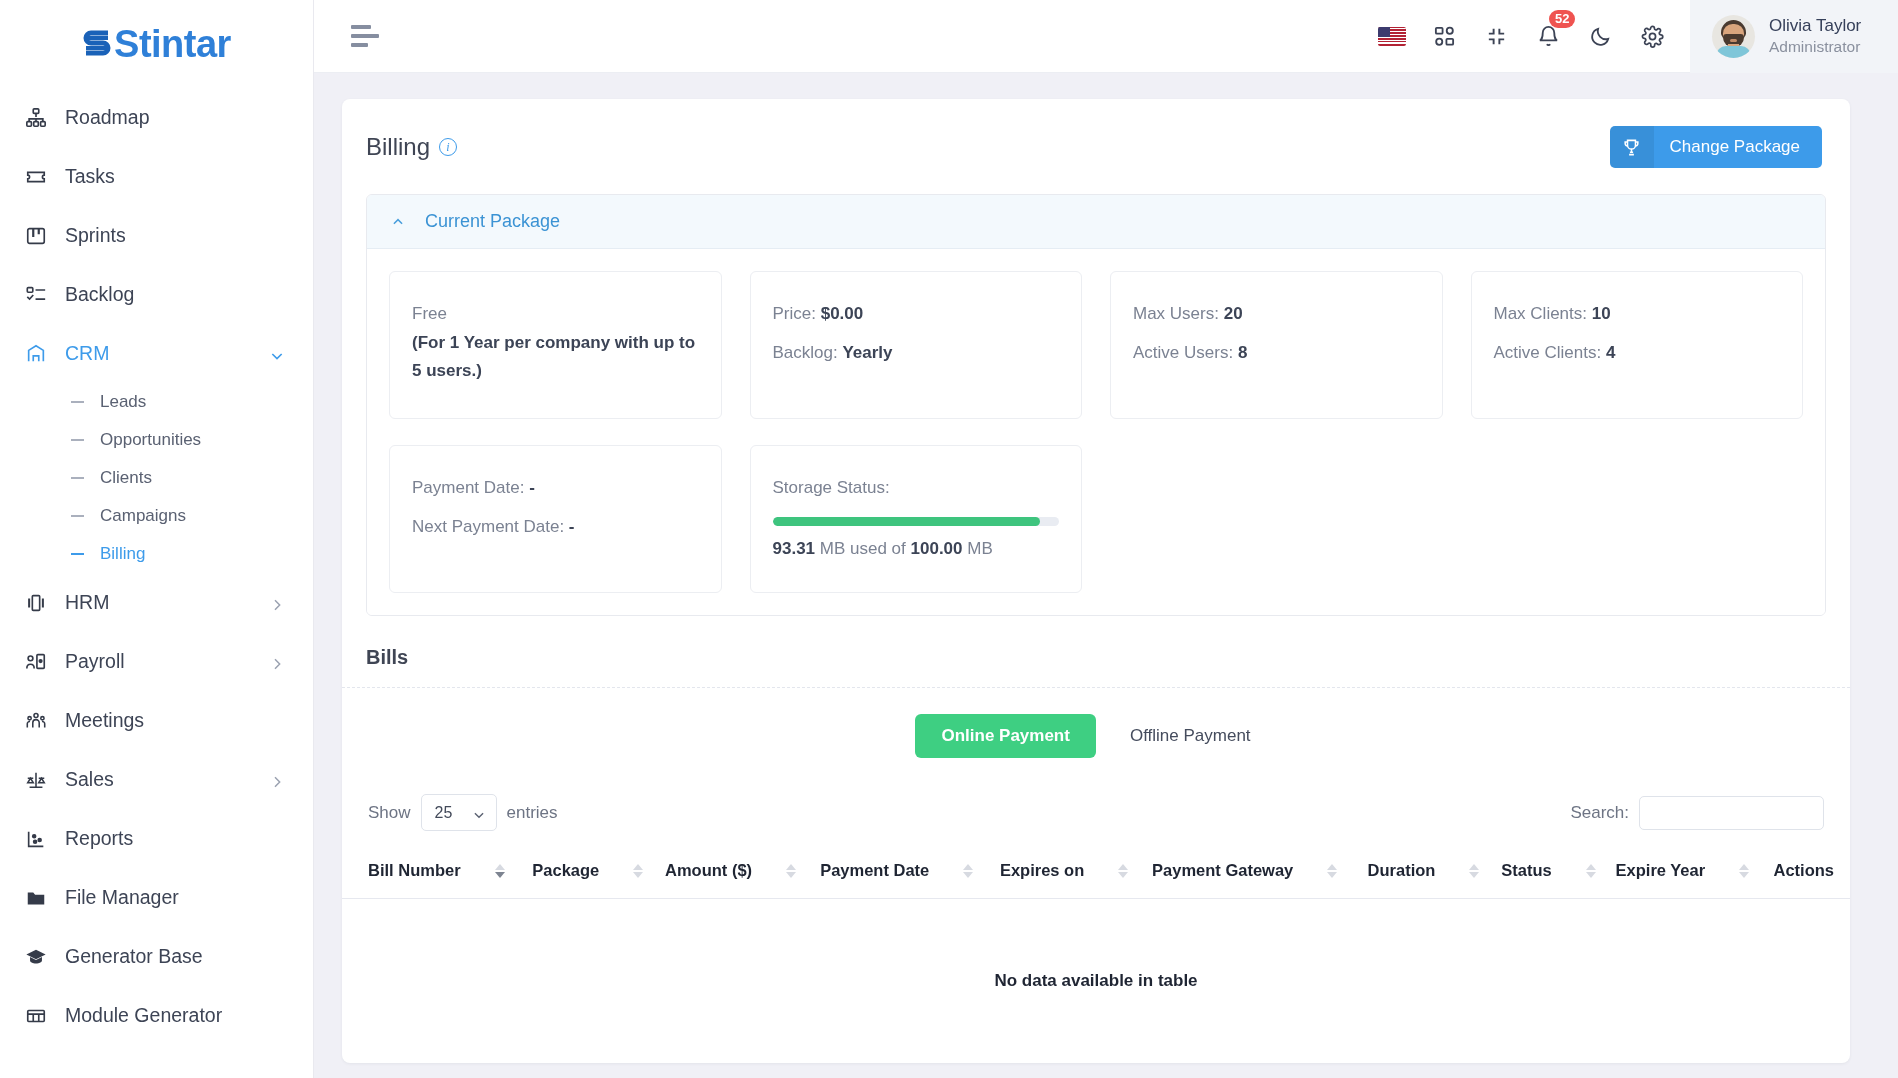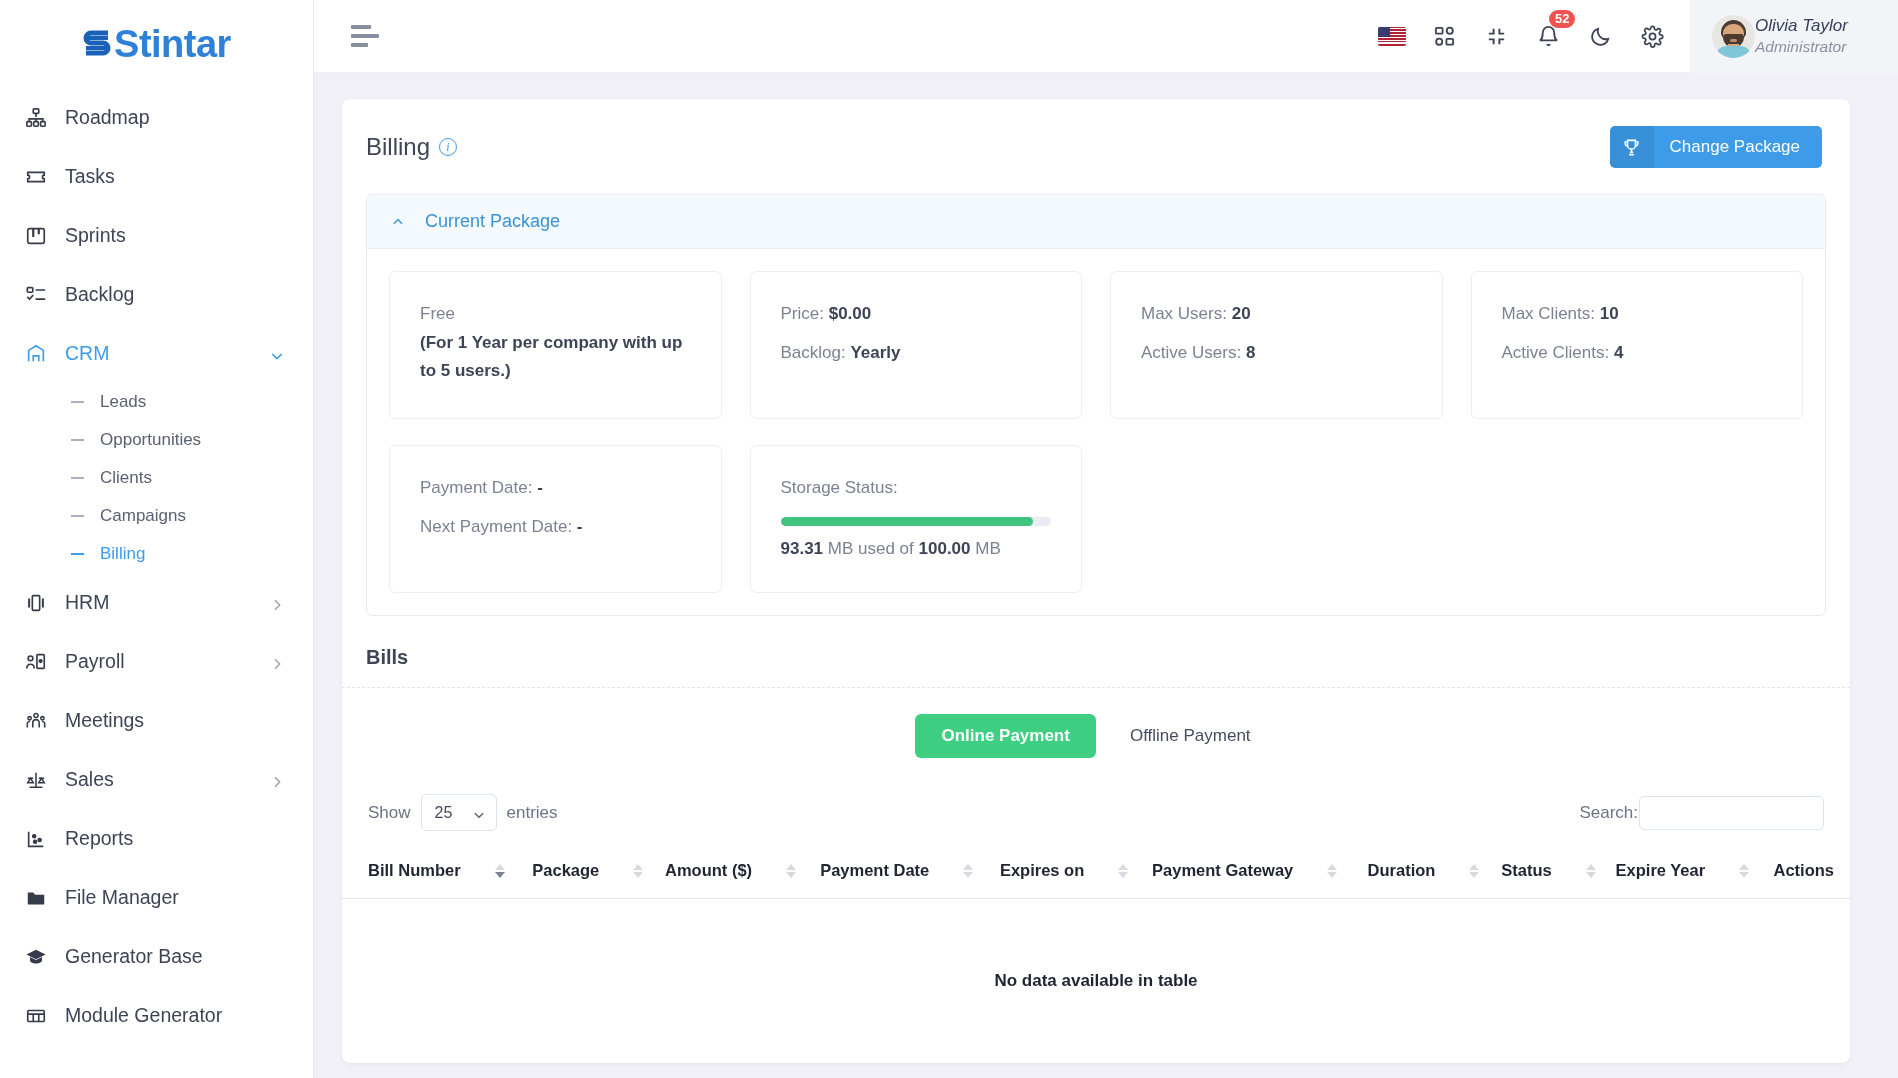--- a/index.html
+++ b/index.html
@@ -58,22 +58,22 @@
   .top-icon { width: 52px; height: 73px; display: flex; align-items: center; justify-content: center; cursor: pointer; position: relative; color: #3c4355; }
   .flag { width: 28px; height: 19px; border-radius: 2px; overflow: hidden; position: relative; background: #b22234; display:block; }
   .flag .stripe { position:absolute; left:0; width:100%; height:1.45px; background:#fff; }
   .flag .canton { position:absolute; left:0; top:0; width:12px; height:10.2px; background:#3c3b6e; }
   .badge {
     position: absolute; top: 10px; left: 27px;
     background: #ef5350; color: #fff; font-size: 13px; font-weight: bold;
     border-radius: 10px; padding: 1px 6px; line-height: 16px; min-width: 26px; text-align: center;
   }
   .user-chip {
-    display: flex; align-items: center; 
-    height: 73px; padding: 0 28px 0 22px; background: #f2f4f8; cursor: pointer; min-width: 208px; font-style: italic;
+    display: flex; align-items: center; gap: 14px;
+    height: 73px; padding: 0 28px 0 22px; background: #f2f4f8; cursor: pointer; min-width: 208px;
   }
   .avatar {
     width: 43px; height: 43px; border-radius: 50%; flex: 0 0 43px; overflow:hidden;
     background: #e8e6e1; position: relative;
   }
   .avatar .hair { position:absolute; left:9px; top:5px; width:25px; height:19px; background:#4a3a2f; border-radius:13px 13px 6px 6px; }
   .avatar .face { position:absolute; left:11px; top:9px; width:21px; height:22px; background:#d9a57d; border-radius:10px 10px 11px 11px; }
   .avatar .beard { position:absolute; left:11px; top:19px; width:21px; height:13px; background:#4a3a2f; border-radius: 4px 4px 11px 11px; }
   .avatar .mouth { position:absolute; left:18px; top:24px; width:7px; height:3px; background:#c08a66; border-radius:2px; }
   .avatar .shirt { position:absolute; left:4px; top:31px; width:35px; height:14px; background:#7fc6d9; border-radius:10px 10px 0 0; }
@@ -108,21 +108,21 @@
   .panel-head {
     background: #f3f9fd; border-bottom: 1px solid #e5edf4;
     display: flex; align-items: center; gap: 20px;
     padding: 16px 24px; cursor: pointer;
   }
   .panel-head .cc { color: #4a9fdc; width: 14px; display:flex; align-items:center; }
   .panel-title { color: #3b93d4; font-size: 18px; }
   .panel-body { padding: 22px 22px 22px 22px; background:#fff; }
 
   .grid { display: grid; grid-template-columns: repeat(4, 1fr); gap: 28px; }
-  .tile { border: 1px solid #eceef2; border-radius: 6px; padding: 26px 30px; min-height: 102px; }
+  .tile { border: 1px solid #eceef2; border-radius: 6px; padding: 26px 22px; min-height: 102px; }
   .tile.tall { min-height: 148px; }
   .tile .line { font-size: 17px; color: #7b8292; line-height: 31px; }
   .tile .line b { color: #3c4456; font-weight: bold; }
   .tile .line.bold-all { color: #3c4456; font-weight: bold; }
   .progress { height: 9px; border-radius: 5px; background: #e9ecf2; margin: 14px 0 12px 0; overflow: hidden; }
   .progress .fill { height: 9px; border-radius: 5px; background: #3ec47e; }
 
   .bills-title { font-size: 20px; color: #3f4554; padding: 30px 0 18px 24px; }
   .bills-card { margin: 0; border-top: 1px dashed #e3e6ed; }
   .tabs { display: flex; align-items: flex-start; justify-content: center; gap: 8px; padding: 26px 0 24px 0; }
@@ -133,21 +133,21 @@
   .tab.active { background: #3ecf82; color: #fff; font-weight: bold; }
 
   .table-ctl { display: flex; align-items: center; justify-content: space-between; padding: 12px 26px 12px 26px; }
   .show-wrap { display: flex; align-items: center; gap: 10px; font-size: 17px; color: #6d7484; }
   .select {
     appearance: none; border: 1px solid #dfe3ea; border-radius: 5px; background: #fff;
     padding: 9px 34px 9px 13px; font-size: 16px; color: #434a5a; font-family: "Liberation Sans", sans-serif; cursor: pointer;
   }
   .select-wrap { position: relative; display: inline-flex; }
   .select-wrap .caret { position: absolute; right: 11px; top: 13px; pointer-events: none; color: #5b6272; }
-  .search-wrap { display: flex; align-items: center; gap: 1px; font-size: 17px; color: #6d7484; }
+  .search-wrap { display: flex; align-items: center; gap: 10px; font-size: 17px; color: #6d7484; }
   .search-input { width: 185px; height: 34px; border: 1px solid #dfe3ea; border-radius: 5px; padding: 0 10px;
                   font-size: 15px; font-family: "Liberation Sans", sans-serif; outline: none; }
 
   table { width: 100%; border-collapse: collapse; }
   thead th {
     text-align: left; font-size: 16.5px; color: #1f2533; font-weight: bold;
     padding: 18px 8px 18px 0; border-bottom: 1px solid #e6e8ef; white-space: nowrap; cursor: pointer;
     position: relative;
   }
   thead th:first-child { padding-left: 26px; }

